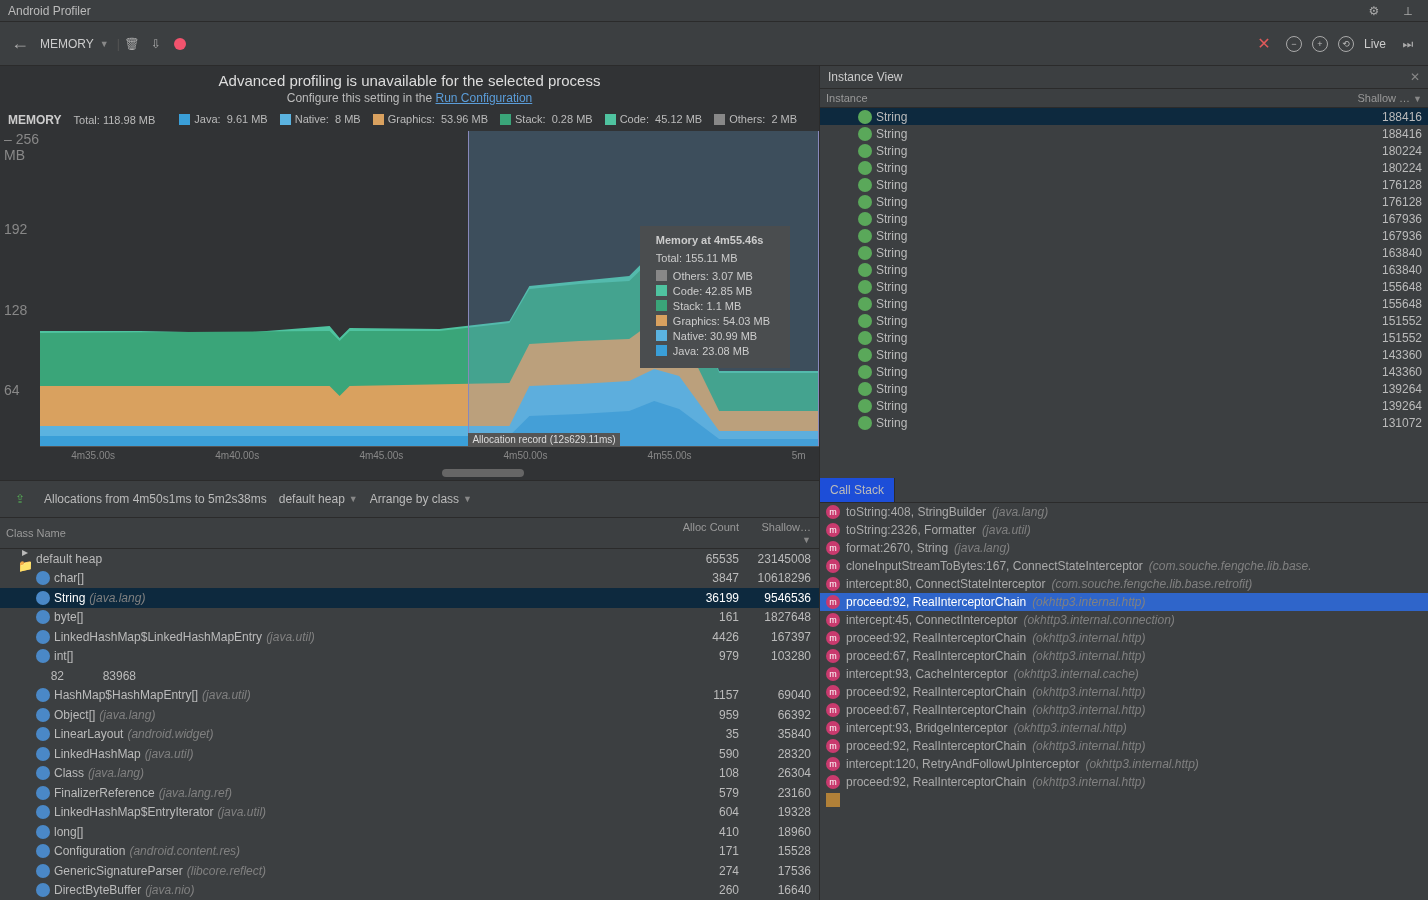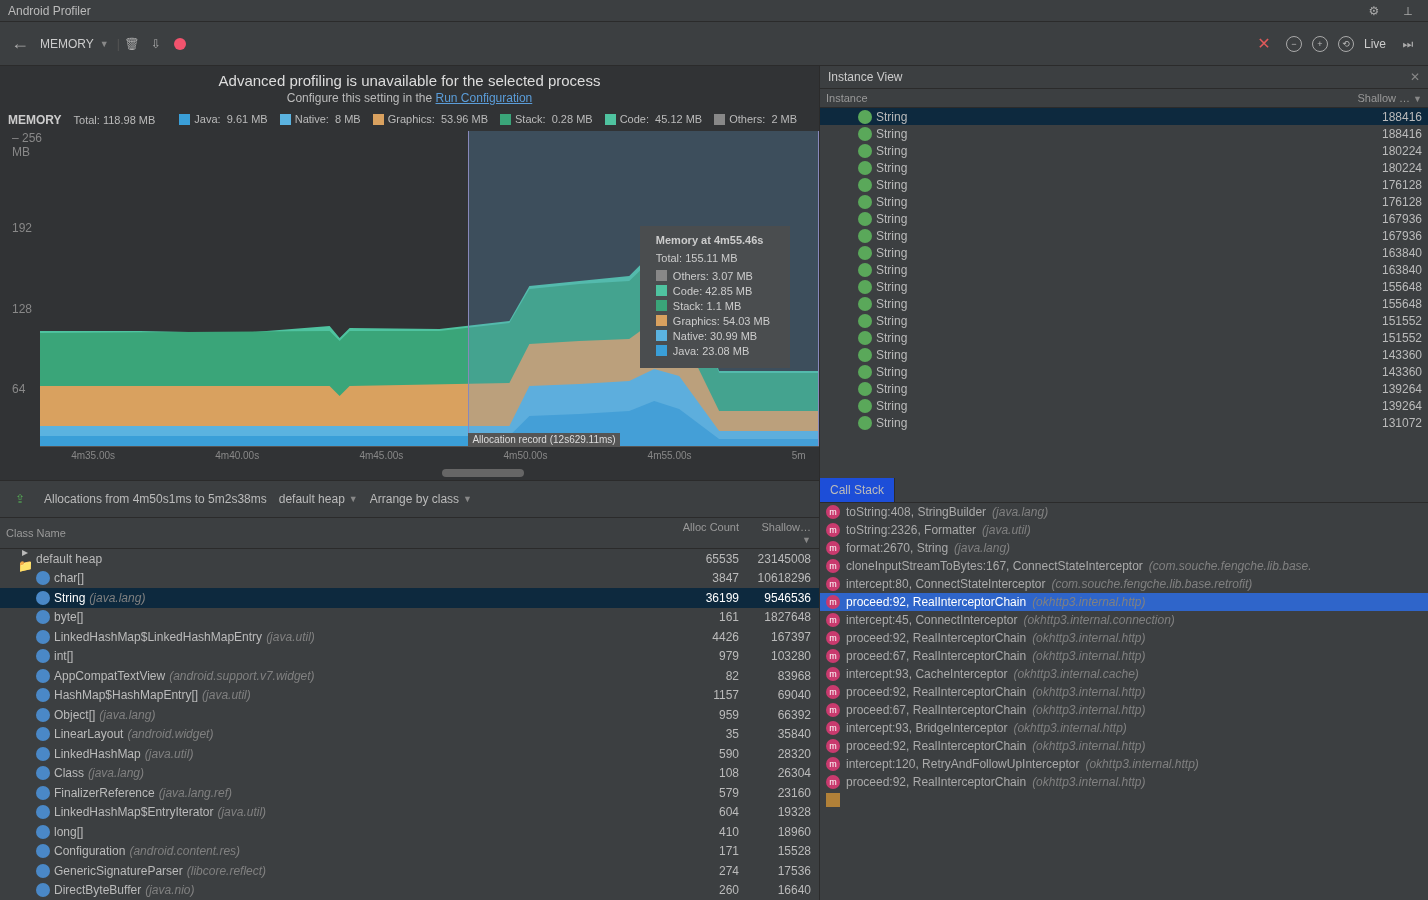--- a/index.html
+++ b/index.html
@@ -18,21 +18,21 @@
 .right { width: 608px; display: flex; flex-direction: column; }
 .banner { text-align: center; padding: 6px 0 4px 0; background: #313335; }
 .banner h2 { font-size: 15px; font-weight: 500; color: #ddd; }
 .banner .sub { font-size: 12px; color: #bbb; margin-top: 2px; }
 .banner a { color: #5b9dd9; text-decoration: underline; }
 .mem-header { display: flex; align-items: center; padding: 4px 8px; background: #313335; gap: 12px; font-size: 11px; }
 .mem-header .label { font-weight: 600; font-size: 12px; color: #ccc; }
 .leg { display: inline-flex; align-items: center; gap: 4px; }
 .leg-sq { width: 11px; height: 11px; display: inline-block; }
 .chart { position: relative; flex: 0 0 335px; background: #313335; }
-.yaxis { position: absolute; left: 8px; width: 40px; height: 100%; font-size: 12px; color: #888; }
+.yaxis { position: absolute; left: 0; width: 40px; height: 100%; font-size: 14px; color: #888; }
 .ylab { position: absolute; left: 4px; }
 .plot { position: absolute; left: 40px; right: 0; top: 0; bottom: 20px; }
 .xaxis { position: absolute; left: 40px; right: 0; bottom: 0; height: 20px; font-size: 10px; color: #888; border-top: 1px solid #555; }
 .xtick { position: absolute; top: 3px; }
 .sel-region { position: absolute; top: 0; bottom: 0; background: rgba(100, 160, 210, 0.25); border-left: 1px solid #88b; border-right: 1px solid #88b; }
 .alloc-label { position: absolute; bottom: 0; background: #555; color: #ddd; font-size: 10px; padding: 1px 4px; }
 .tooltip { position: absolute; background: #4a4d4f; padding: 8px 16px; font-size: 11px; color: #ccc; min-width: 150px; }
 .tooltip .tt-row { display: flex; align-items: center; gap: 6px; margin: 3px 0; text-align: center; }
 .scrollbar-h { height: 14px; background: #313335; position: relative; }
 .scrollbar-h .thumb { position: absolute; height: 8px; margin-top: 3px; background: #666; border-radius: 4px; }
@@ -232,26 +232,20 @@
        <div class="td col-name">
               <span class="ind" style="width:26px"></span>
               <span class="cls-icon blue-c"></span>
               <span>int[]</span> 
               <span class="pkg"></span>
             </div>
        <div class="td col-num">979</div>
             <div class="td col-num">103280</div>
      </div>
           <div class="trow ">
-       <div class="td col-name">
-              <span class="ind" style="width:26px"></span>
-              <span class="cls-icon blue-c"></span>
-              <span>AppCompatTextView</span> 
-              <span class="pkg">(android.support.v7.widget)</span>
-            </div>
        <div class="td col-num">82</div>
             <div class="td col-num">83968</div>
      </div>
           <div class="trow ">
        <div class="td col-name">
               <span class="ind" style="width:26px"></span>
               <span class="cls-icon blue-c"></span>
               <span>HashMap$HashMapEntry[]</span> 
               <span class="pkg">(java.util)</span>
             </div>

